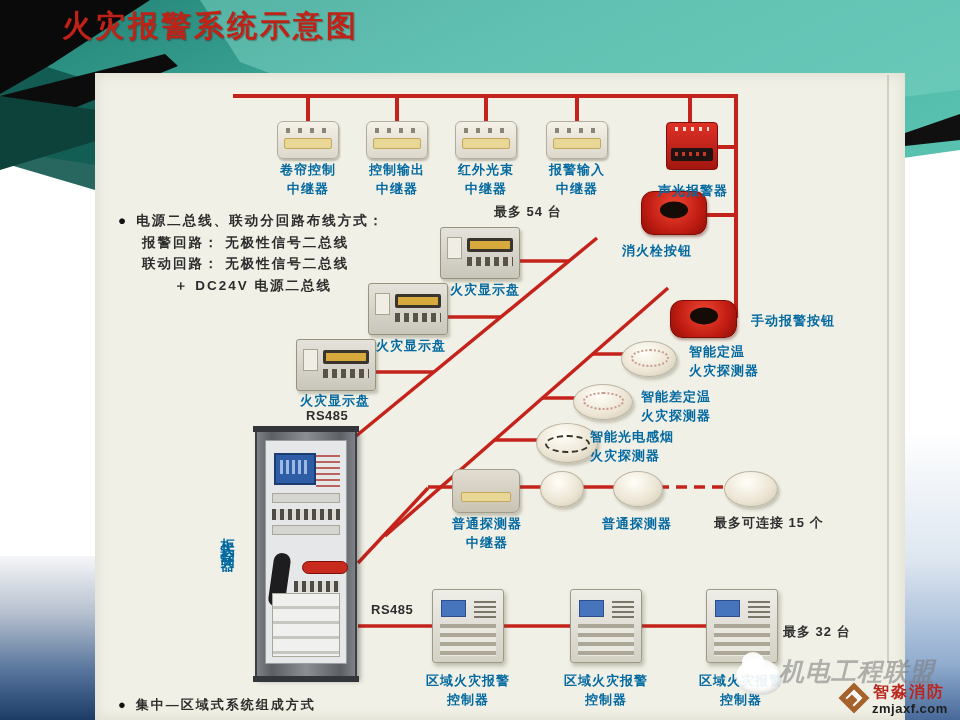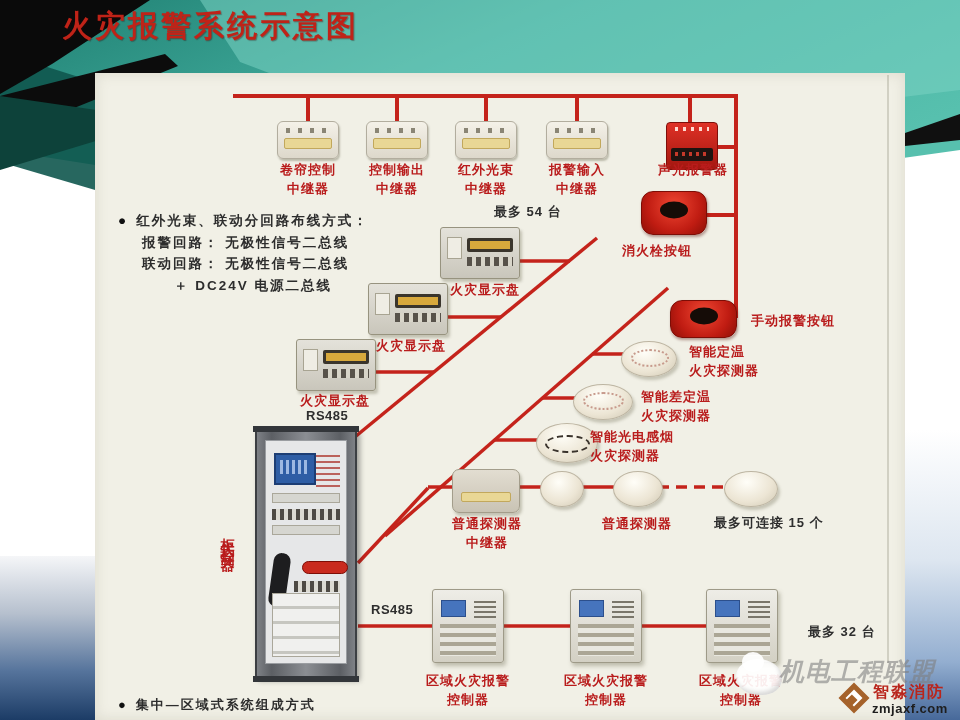--- a/index.html
+++ b/index.html
@@ -105,21 +105,21 @@
   .rctrl{width:72px;height:74px;background:linear-gradient(#eeede7,#d3d0c4);z-index:4;
         border:1px solid #9e9a88;border-radius:3px;box-shadow:2px 3px 4px rgba(90,85,60,.35);}
   .rctrl .scr{position:absolute;left:8px;top:10px;width:25px;height:17px;background:#4674bd;
         border:1px solid #2c4f8c;}
   .rctrl .dts{position:absolute;right:7px;top:10px;width:22px;height:18px;
         background:repeating-linear-gradient(0deg,#7a766a 0 2px,transparent 2px 5px);}
   .rctrl .rows{position:absolute;left:7px;right:7px;top:34px;height:32px;
         background:repeating-linear-gradient(180deg,#aba695 0 4px,#e9e8e0 4px 9px);}
 
   
-  .lbl{font-size:13px;color:#b91c1c;letter-spacing:1px;z-index:5;font-weight:600;
+  .lbl{font-size:13px;color:#0369a1;letter-spacing:1px;z-index:5;font-weight:600;
        line-height:19px;white-space:nowrap;}
   .lbl.ctr{text-align:center;}
   .note{font-size:13px;color:#2e2e2e;letter-spacing:1px;z-index:5;font-weight:600;white-space:nowrap;}
   .rs{font-size:13px;color:#2e2e2e;letter-spacing:.5px;z-index:5;font-weight:600;}
   .vert{writing-mode:vertical-rl;letter-spacing:5px;font-size:14px;}
 
   .notes{left:118px;top:210px;z-index:5;font-size:13.5px;color:#2d2d2d;letter-spacing:2px;
          font-weight:600;line-height:21.5px;}
   .notes .ind{padding-left:24px;}
   .notes .ind2{padding-left:56px;}
@@ -314,21 +314,21 @@
       <div>中继器</div>
   </div>
   <div class="abs lbl ctr" style="left:451px;top:160px;width:70px;">
     <div>红外光束</div>
       <div>中继器</div>
   </div>
   <div class="abs lbl ctr" style="left:542px;top:160px;width:70px;">
     <div>报警输入</div>
       <div>中继器</div>
   </div>
-  <div class="abs lbl" style="left:658px;top:160px;">声光报警器</div>
+  <div class="abs lbl" style="left:658px;top:181px;">声光报警器</div>
   <div class="abs note" style="left:494px;top:203px;">最多 54 台</div>
   <div class="abs lbl" style="left:622px;top:241px;">消火栓按钮</div>
   <div class="abs lbl" style="left:751px;top:311px;">手动报警按钮</div>
 
   <div class="abs lbl" style="left:450px;top:280px;">火灾显示盘</div>
   <div class="abs lbl" style="left:376px;top:336px;">火灾显示盘</div>
   <div class="abs lbl" style="left:300px;top:391px;">火灾显示盘</div>
   <div class="abs rs" style="left:306px;top:408px;">RS485</div>
 
   <div class="abs lbl" style="left:689px;top:342px;">
@@ -359,24 +359,24 @@
       <div>控制器</div>
   </div>
   <div class="abs lbl ctr" style="left:562px;top:671px;width:88px;">
     <div>区域火灾报警</div>
       <div>控制器</div>
   </div>
   <div class="abs lbl ctr" style="left:697px;top:671px;width:88px;">
     <div>区域火灾报警</div>
       <div>控制器</div>
   </div>
-  <div class="abs note" style="left:808px;top:623px;">最多 32 台</div>
+  <div class="abs note" style="left:783px;top:623px;">最多 32 台</div>
 
   <div class="abs notes">
-    <div><span class="bullet">●</span><span>红外光束、联动分回路布线方式：</span></div>
+    <div><span class="bullet">●</span><span>电源二总线、联动分回路布线方式：</span></div>
     <div class="ind">报警回路： 无极性信号二总线</div>
     <div class="ind">联动回路： 无极性信号二总线</div>
     <div class="ind2">＋ DC24V 电源二总线</div>
   </div>
 
   <div class="abs bottom-note">
     <span class="bullet">●</span><span>集中—区域式系统组成方式</span>
   </div>
 
   <div class="abs wm-cloud"></div>

